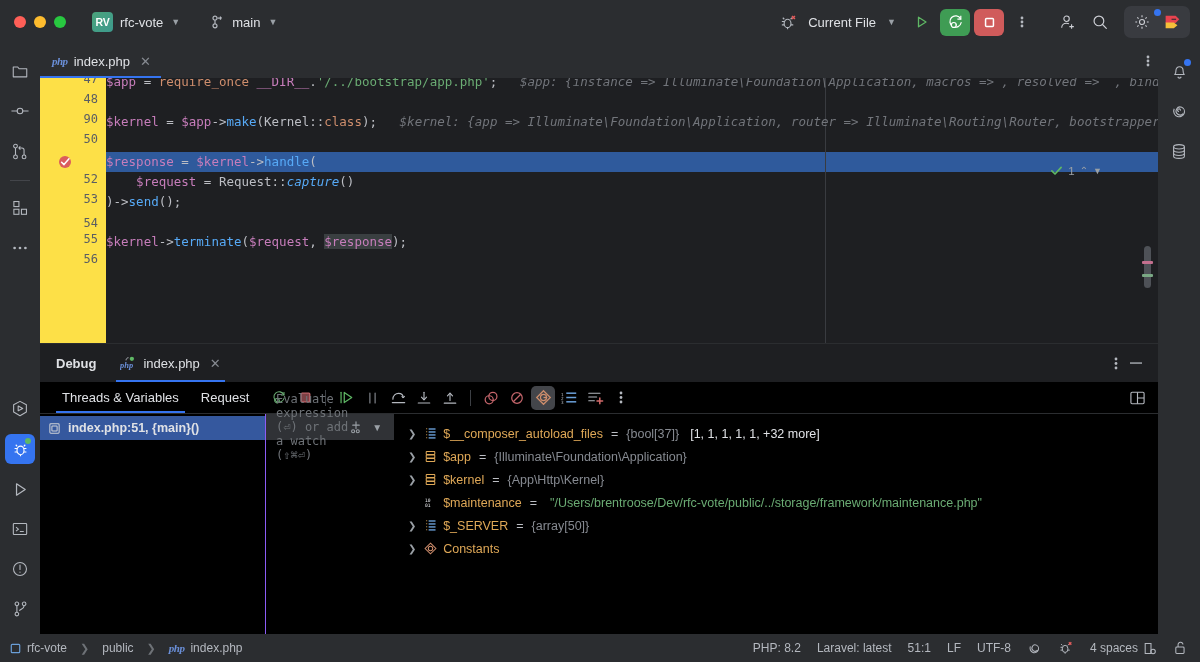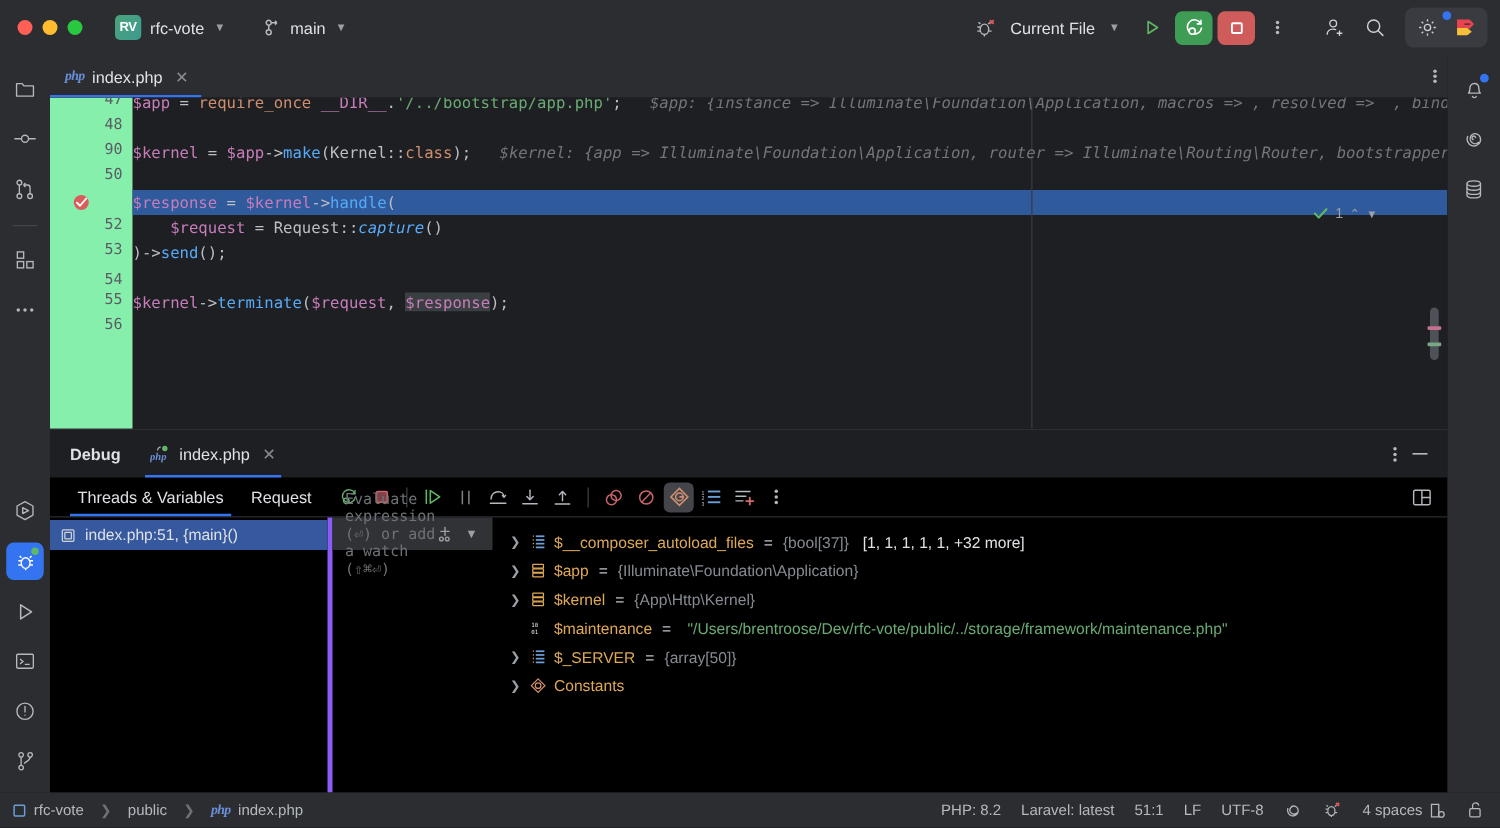--- a/index.html
+++ b/index.html
@@ -73,21 +73,21 @@
   .tabs { height: 34px; background: #2b2d30; display: flex; align-items: stretch; flex: 0 0 34px; }
   .tab { display: flex; align-items: center; gap: 6px; padding: 0 10px 0 12px; position: relative; font-size: 13px; }
   .tab.sel::after { content: ""; position: absolute; left: 0; right: 0; bottom: 0; height: 2px; background: #3574f0; }
   .php-ico { font-family: "Liberation Serif", serif; font-style: italic; font-weight: bold;
              font-size: 11px; color: #6a8fd8; letter-spacing: -.5px; }
   .tab-x { color: #868a91; font-size: 13px; margin-left: 4px; }
   .tabs .t-right { margin-left: auto; display: flex; align-items: center; padding-right: 8px; color: #b4b8bf; }
 
   
   .editor { position: relative; background: #1e1f22; flex: 0 0 265px; overflow: hidden; display: flex; }
-  .gutter { width: 66px; flex: 0 0 66px; background: #86efac; position: relative; padding-left: 16px; }
+  .gutter { width: 66px; flex: 0 0 66px; background: #fde047; position: relative; padding-left: 16px; }
   .code-area { flex: 1; position: relative; overflow: hidden; }
   .code-lines {
     font-family: "DejaVu Sans Mono", monospace; font-size: 12.5px; line-height: 20px;
     white-space: pre; position: relative;
   }
   .ln { position: absolute; right: 8px; color: #5a5d63; font-family: "DejaVu Sans Mono", monospace; font-size: 12px; }
   .cl { position: absolute; left: 0; white-space: pre; }
   .hl-row { position: absolute; left: 0; right: 0; height: 20px; background: #2f5a9c; }
   .margin-guide { position: absolute; top: 0; bottom: 0; width: 1px; background: #393b40; }
 
@@ -118,21 +118,21 @@
   .dbg-toolbar { height: 32px; flex: 0 0 32px; display: flex; align-items: center; padding-left: 12px;
                  border-bottom: 1px solid #2b2d30; gap: 2px; }
   .sub-tab { font-size: 13px; padding: 0 10px; color: #dfe1e5; position: relative; height: 100%; display:flex; align-items:center;}
   .sub-tab.sel::after { content:""; position:absolute; left:4px; right:4px; bottom:0; height:2px; background:#3574f0; }
   .tb-ico { width: 24px; height: 24px; display: flex; align-items: center; justify-content: center; border-radius: 5px; color: #b4b8bf; }
   .tb-ico.on { background: #43454a; }
   .vsep { width: 1px; height: 16px; background: #3c3f44; margin: 0 6px; }
   .dbg-toolbar .right { margin-left: auto; padding-right: 12px; display:flex; align-items:center; color:#b4b8bf;}
 
   .dbg-main { flex: 1; display: flex; min-height: 0; }
-  .frames { width: 226px; flex: 0 0 226px; border-right: 4px solid #8b5cf6; padding-top: 2px; }
+  .frames { width: 226px; flex: 0 0 226px; border-right: 1px solid #8b5cf6; padding-top: 2px; font-weight: bold; }
   .frame-row { height: 24px; display: flex; align-items: center; gap: 7px; padding: 0 8px; background: #2f5a9c33; font-size: 12.5px; }
   .frame-row.sel { background: #35589e; }
   .vars { flex: 1; display: flex; flex-direction: row; min-width: 0; }
 
   .eval-bar { height: 26px; flex: 0 0 26px; background: #303236; display: flex; align-items: center;
               padding: 0 4px 0 10px; }
   .eval-ph { font-family: "DejaVu Sans Mono", monospace; font-size: 12px; color: #6e7277; }
   .eval-bar .ebr { margin-left: auto; display: flex; align-items: center; gap: 8px; color: #9aa0a6; padding-right: 8px; }
 
   .var-list { flex: 1; padding-top: 8px; overflow: hidden; }

